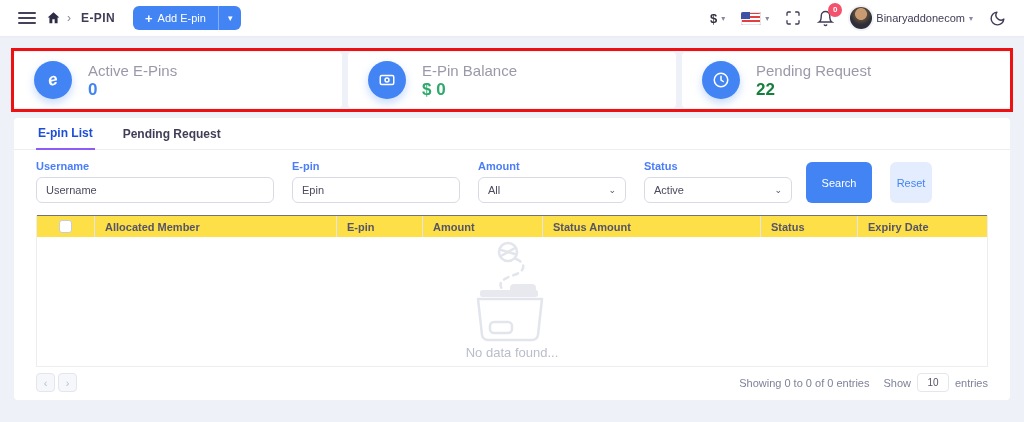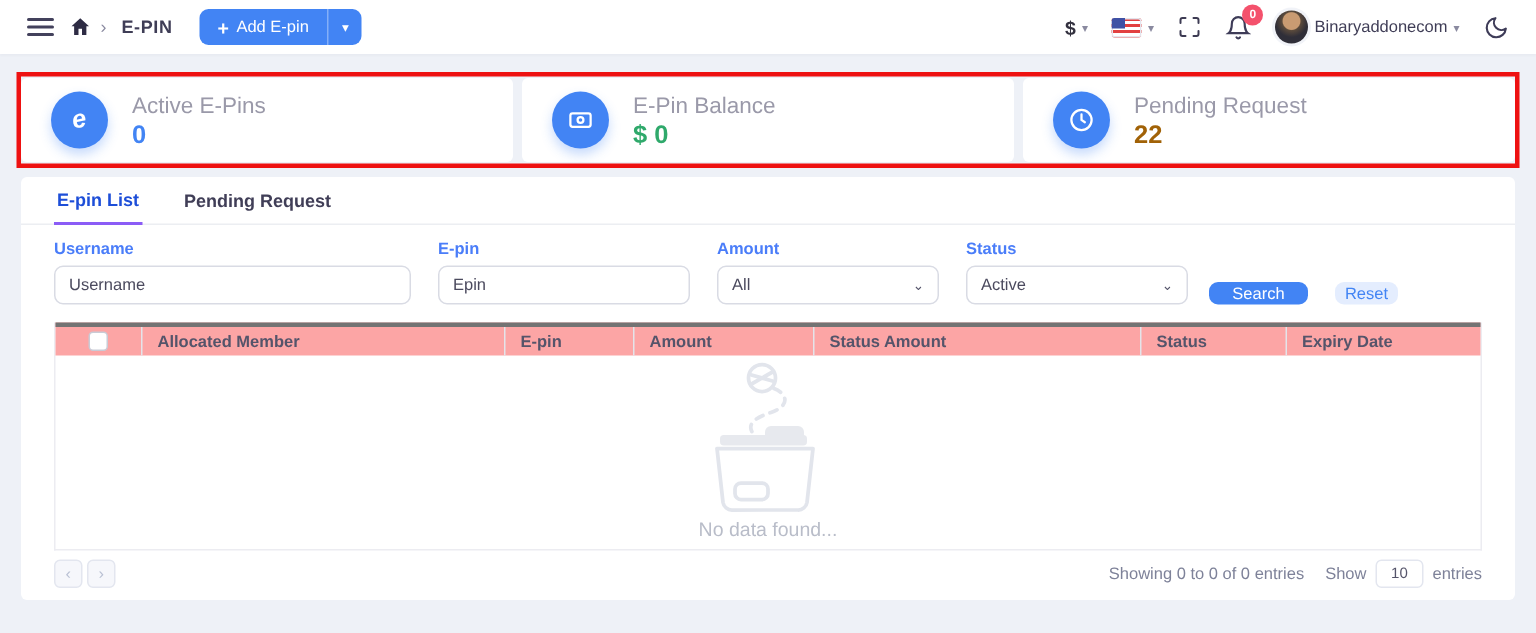--- a/index.html
+++ b/index.html
@@ -57,46 +57,46 @@
     display:flex; align-items:center; padding:0 20px; gap:16px;
   }
   .stat-ic {
     width:38px; height:38px; border-radius:50%; background:#4284f4; color:#fff;
     display:flex; align-items:center; justify-content:center; flex:0 0 auto;
     box-shadow:0 4px 8px rgba(66,132,244,.3);
   }
   .stat-ic .eglyph { font-size:17px; font-weight:bold; font-style:italic; transform:rotate(-12deg); }
   .stat-label { font-size:15px; color:#9a99a9; margin-bottom:2px; }
   .stat-value { font-size:17px; font-weight:bold; line-height:1; }
-  .v-blue { color:#4284f4; } .v-green { color:#2fa96b; } .v-teal { color:#a16207; }
+  .v-blue { color:#4284f4; } .v-green { color:#2fa96b; } .v-teal { color:#15803d; }
   
   .main-card { margin:10px 14px 0 14px; background:#fff; border-radius:4px; height:282px;
     display:flex; flex-direction:column; }
   .tabs { display:flex; gap:26px; padding:0 22px; border-bottom:1px solid #eceef2; height:32px; align-items:flex-end; }
   .tab { font-size:12px; padding:0 2px 8px 2px; cursor:pointer; color:#403e57; font-weight:bold; }
   .tab.active { color:#1d4ed8; border-bottom:2px solid #8b5cf6; margin-bottom:-1px; }
   
   .filters { display:flex; padding:10px 22px 0 22px; gap:18px; align-items:flex-end; }
   .f-group { display:flex; flex-direction:column; gap:5px; }
   .f-label { font-size:11px; color:#4a7df9; font-weight:bold; }
   .f-input, .f-select {
     height:26px; border:1px solid #d9dbe4; border-radius:6px; background:#fff;
     font-size:11px; color:#4b4a5e; padding:0 9px; font-family:inherit; outline:none;
   }
   .f-input::placeholder { color:#4b4a5e; opacity:1; }
   .w-user { width:238px; } .w-epin { width:168px; } .w-sel { width:148px; }
   .f-select { display:flex; align-items:center; justify-content:space-between; cursor:pointer; }
   .f-select .caret { font-size:9px; color:#55546a; }
-  .btn { height:15px; border:none; border-radius:6px; font-size:11px; font-family:inherit; cursor:pointer; }
+  .btn { height:41px; border:none; border-radius:6px; font-size:11px; font-family:inherit; cursor:pointer; }
   .btn-search { background:#4284f4; color:#fff; width:66px; margin-left:-4px; }
   .btn-reset { background:#e4edfe; color:#4284f4; width:42px; }
   
   .table-area { margin:12px 22px 0 22px; border:1px solid #ececf1; border-top:none; flex:1;
     display:flex; flex-direction:column; }
-  .thead { display:flex; background:#fca5a5; border-top:3px solid #737373; height:22px; align-items:center; }
+  .thead { display:flex; background:#fde047; border-top:1px solid #737373; height:22px; align-items:center; }
   .th { font-size:11px; font-weight:bold; color:#55546a; padding:0 10px;
     border-right:1px solid #e4e4ea; height:100%; display:flex; align-items:center; }
   .th:last-child { border-right:none; }
   .c-check { width:58px; justify-content:center; }
   .c-member { width:242px; } .c-epin { width:86px; } .c-amount { width:120px; }
   .c-balance { width:218px; } .c-status { width:97px; } .c-expiry { flex:1; }
   .checkbox { width:13px; height:13px; border:1px solid #c9cbd6; border-radius:3px; background:#fff; cursor:pointer; }
   .tbody-empty { flex:1; display:flex; flex-direction:column; align-items:center; justify-content:flex-end; padding-bottom:6px; }
   .empty-text { font-size:13px; color:#b9bdc9; margin-top:2px; }
   

